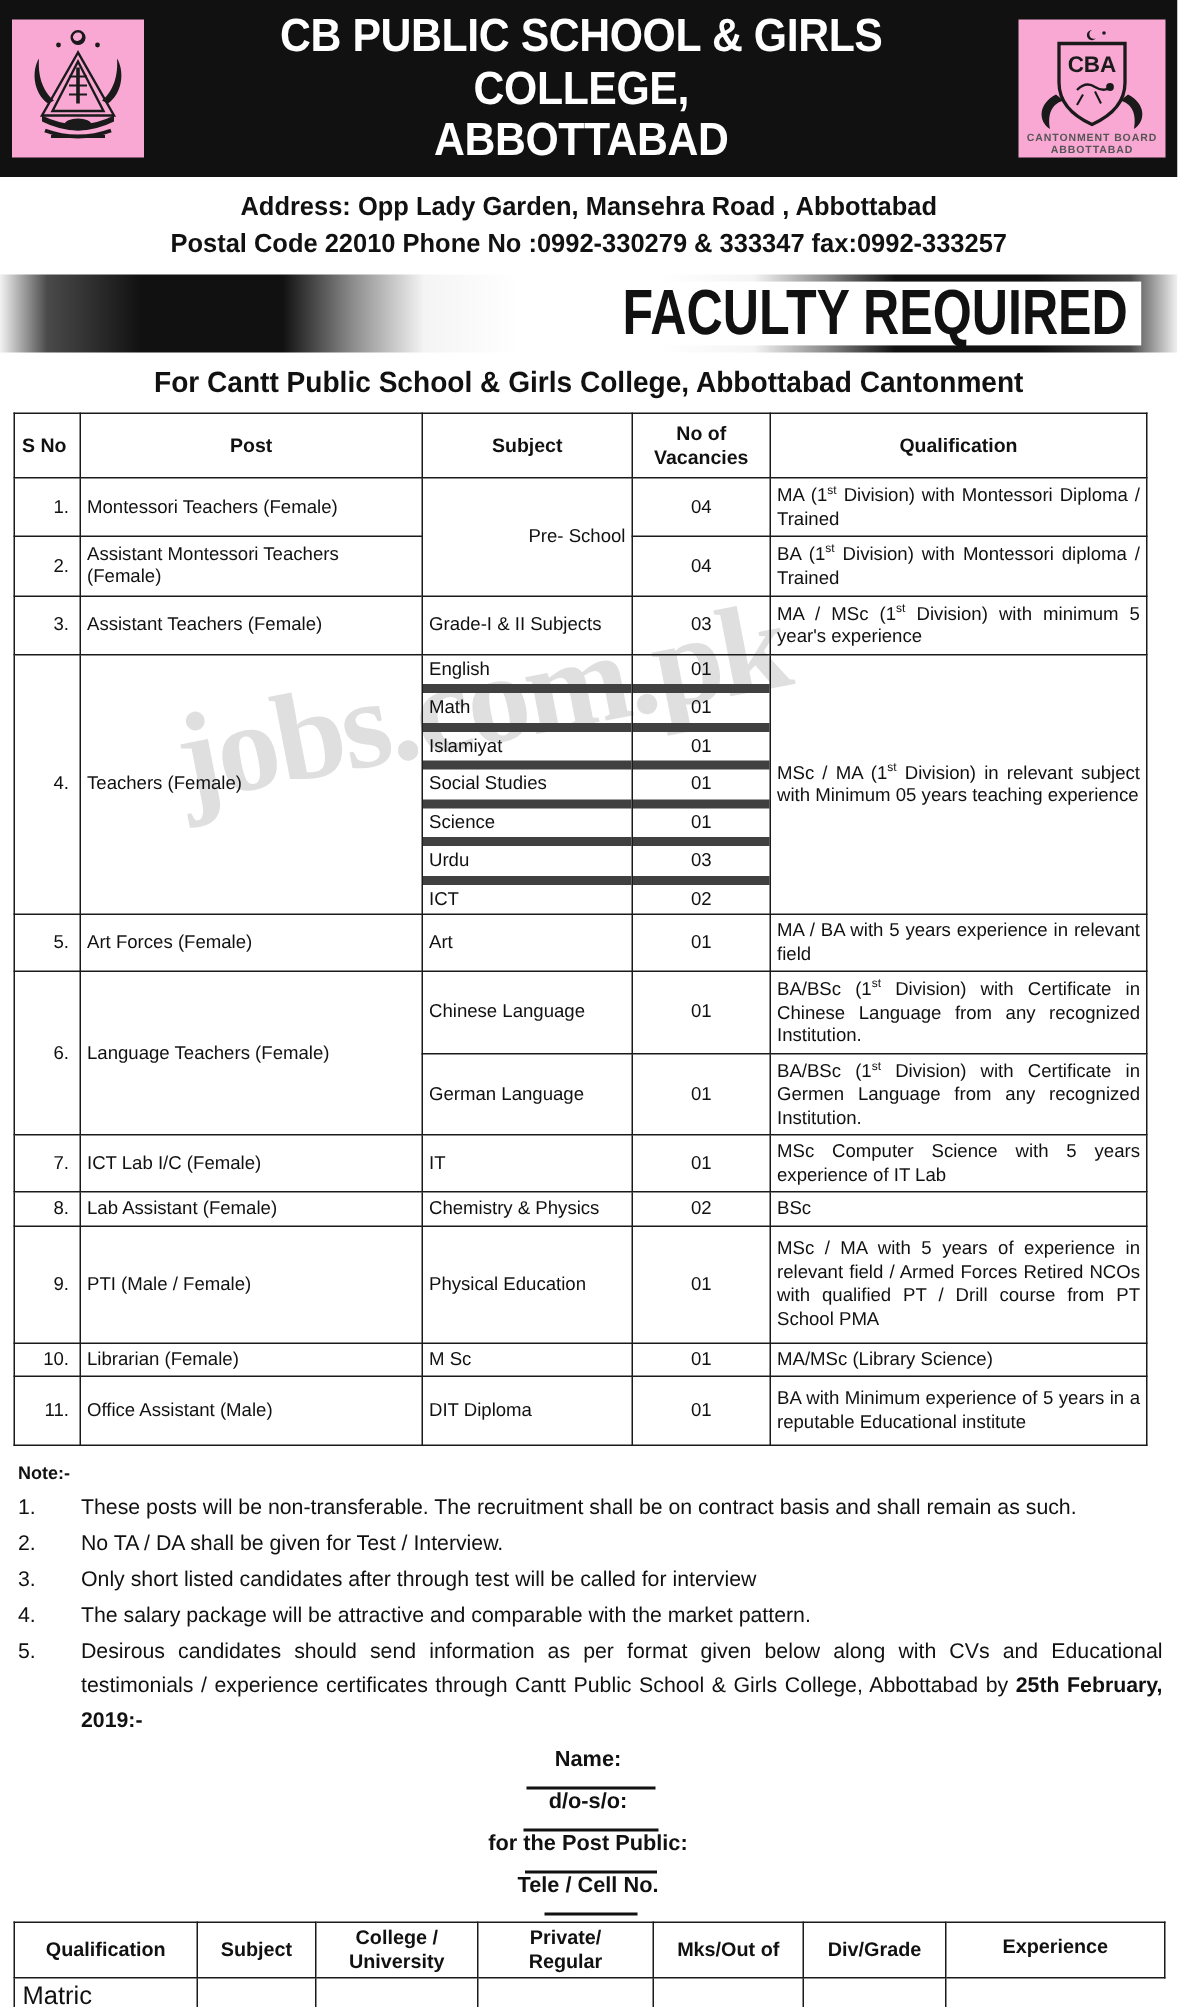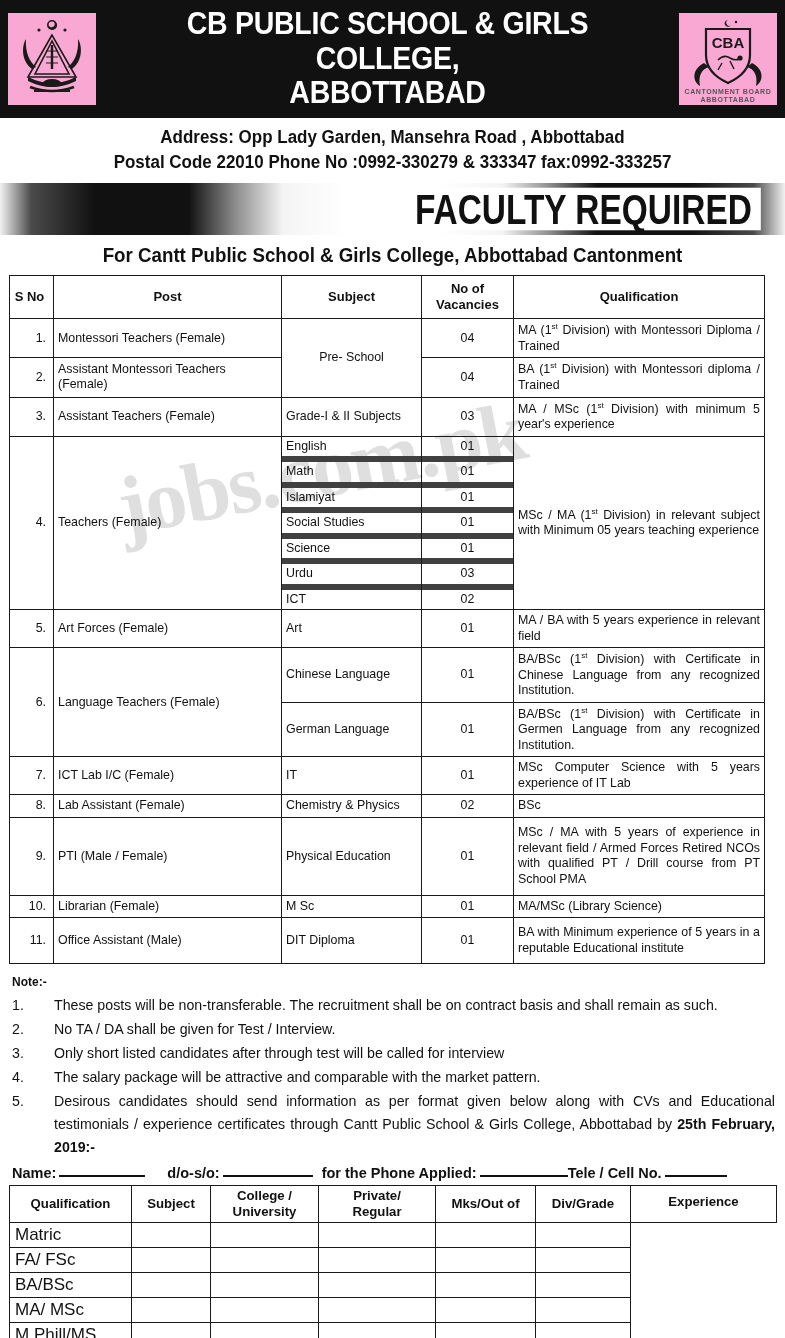--- a/index.html
+++ b/index.html
@@ -126,24 +126,25 @@
   }
   .notes .note-head{ font-weight:bold; font-size:12px; margin-bottom:1px; }
   .note-row{ display:flex; align-items:flex-start; margin-bottom:1px; }
   .note-num{ width:42px; flex:0 0 42px; }
   .note-txt{ flex:1; text-align:justify; text-align-last:left; }
   .note-txt.nojust{ text-align:left; text-align-last:left; }
   .bold{ font-weight:bold; }
 
   
   .nameline{
-    display:flex; align-items:flex-start;
+    display:flex; align-items:center;
     font-weight:bold; font-size:14.5px;
     padding:5px 10px 4px 12px;
     white-space:nowrap;
+    flex-direction:column;
   }
   .nameline .lbl{ margin-right:3px; }
   .blank{ display:inline-block; border-bottom:2px solid #111; height:12px; }
   .b1{ width:86px; } .b2{ width:90px; } .b3{ width:88px; } .b4{ width:62px; }
   .gap{ display:inline-block; width:22px; }
   .gap-s{ display:inline-block; width:9px; }
 
   
   table.formtbl{
     width:767px;
@@ -263,21 +264,21 @@
         <div>Vacancies</div>
       </th>
       <th class="c-qual" style="text-align:center">Qualification</th>
     </tr>
   </thead>
   <tbody>
 
     <tr>
       <td class="c-sno">1.</td>
       <td class="c-post">Montessori Teachers (Female)</td>
-      <td class="c-subj mid" rowspan="2" style="text-align:center">Pre- School</td>
+      <td class="c-subj mid" rowspan="2" style="text-align:right">Pre- School</td>
       <td class="c-vac">04</td>
       <td class="c-qual qjust"><span>MA (1</span><span class="sup">st</span><span> Division) with Montessori Diploma / Trained</span></td>
     </tr>
 
     <tr>
       <td class="c-sno">2.</td>
       <td class="c-post">Assistant Montessori Teachers (Female)</td>
       <td class="c-vac">04</td>
       <td class="c-qual qjust"><span>BA (1</span><span class="sup">st</span><span> Division) with Montessori diploma / Trained</span></td>
     </tr>
@@ -440,21 +441,21 @@
   </div>
 </div>
 
 <div class="nameline">
   <span class="lbl">Name:</span>
   <span class="blank b1"></span>
   <span class="gap"></span>
   <span class="lbl">d/o-s/o:</span>
   <span class="blank b2"></span>
   <span class="gap-s"></span>
-  <span class="lbl">for the Phone Applied:</span>
+  <span class="lbl">for the Post Public:</span>
   <span class="blank b3"></span>
   <span class="lbl">Tele / Cell No.</span>
   <span class="blank b4"></span>
 </div>
 
 <table class="formtbl">
   <thead>
     <tr>
       <th class="fc1">
         <div>Qualification</div>

